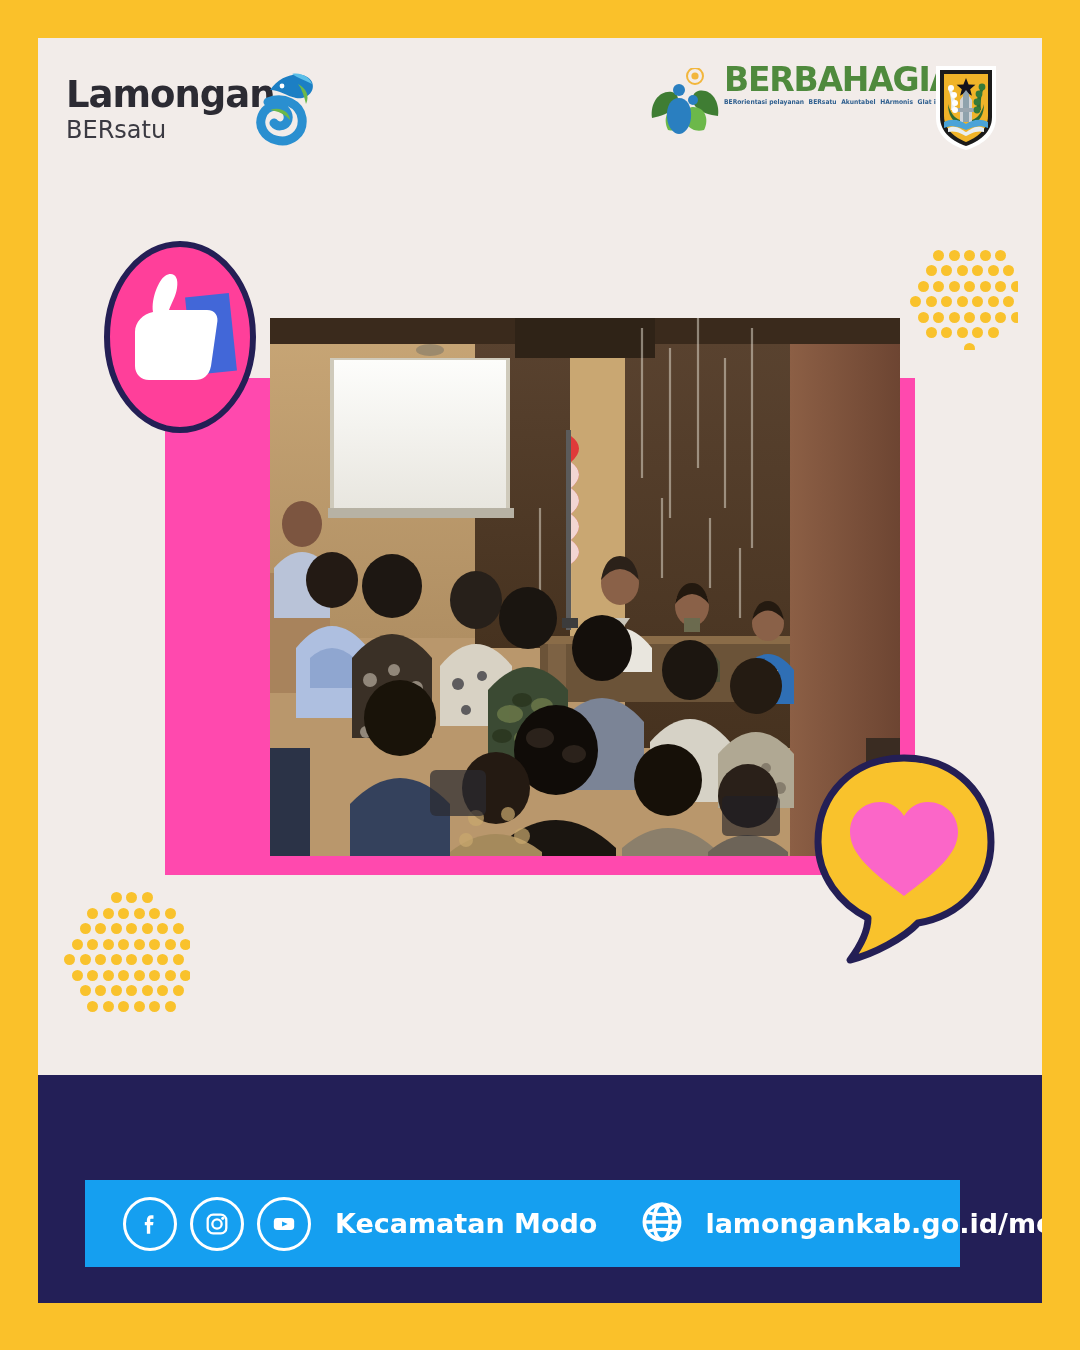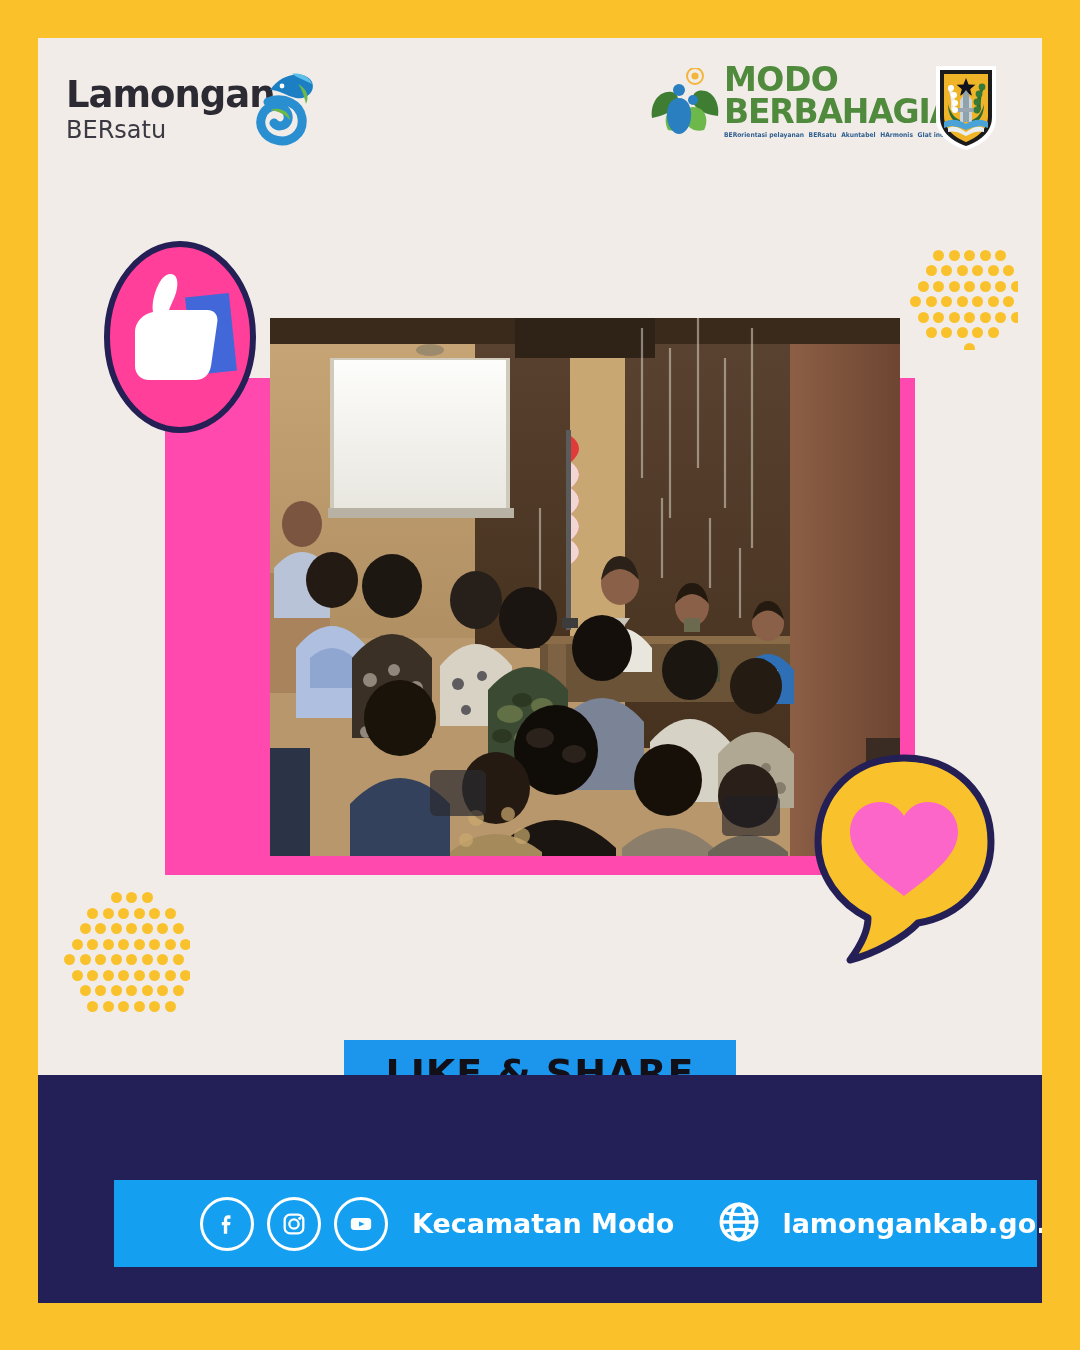--- a/index.html
+++ b/index.html
@@ -92,22 +92,22 @@
     font-family:"DejaVu Sans",sans-serif;
     font-size:38px;font-weight:700;color:#111018;letter-spacing:1px;
   }
 
   
   .footer{
     position:absolute;left:38px;top:1075px;width:1004px;height:228px;
     background:#231f57;overflow:hidden;
   }
   .footer-bar{
-    position:absolute;left:76px;top:105px;width:875px;height:87px;
-    background:#159ff0;display:flex;align-items:center;padding-left:48px;
+    position:absolute;left:47px;top:105px;width:875px;height:87px;
+    background:#159ff0;display:flex;align-items:center;
   }
   .social-icons{display:flex;align-items:center;gap:13px;margin-left:38px;}
   .ic-circle{
     width:48px;height:48px;border-radius:50%;border:3.5px solid #ffffff;
     display:flex;align-items:center;justify-content:center;flex:0 0 auto;
   }
   .handle{
     font-family:"DejaVu Sans",sans-serif;
     font-size:27px;font-weight:700;color:#ffffff;margin-left:24px;white-space:nowrap;
   }
@@ -149,21 +149,20 @@
         <path d="M20 62 C14 50 20 38 32 38 C40 38 44 46 40 54 C36 61 28 64 20 62 Z" fill="#6cb84a"></path>
         <path d="M56 62 C62 50 56 38 44 39 C37 40 34 47 38 55 C42 62 49 64 56 62 Z" fill="#6cb84a"></path>
         <circle cx="31" cy="22" r="6" fill="#2a7fc0"></circle>
         <path d="M31 30 C23 30 18 38 19 50 C20 60 26 66 31 66 C36 66 42 60 43 50 C44 38 39 30 31 30 Z" fill="#2a7fc0"></path>
         <circle cx="45" cy="32" r="5" fill="#2a7fc0"></circle>
         <circle cx="47" cy="8" r="8" fill="none" stroke="#f2b63c" stroke-width="2"></circle>
         <circle cx="47" cy="8" r="3.6" fill="#f2b63c"></circle>
       </svg>
     </div>
     <div class="modo-words">
-      <div class="modo-l1">MODO</div>
       <div class="modo-l2">BERBAHAGIA</div>
       <div class="modo-tag">
         <span>BERorientasi pelayanan</span>
         <span>BERsatu</span>
         <span>Akuntabel</span>
         <span>HArmonis</span>
         <span>GIat inovatif Amanah</span>
       </div>
     </div>
   </div>
@@ -482,23 +481,20 @@
     </svg>
   </div>
 
   <div class="badge-heart">
     <svg viewBox="0 0 185 215" width="185" height="215">
       <path d="M92 6 C143 6 179 42 179 90 C179 132 148 164 106 171 C92 186 62 202 38 208 C50 192 56 178 56 166 C28 152 6 124 6 90 C6 42 41 6 92 6 Z" fill="#f9c22c" stroke="#241f55" stroke-width="7" stroke-linejoin="round"></path>
       <path d="M92 144 C60 120 38 102 38 80 C38 62 52 50 68 50 C79 50 87 56 92 64 C97 56 105 50 116 50 C132 50 146 62 146 80 C146 102 124 120 92 144 Z" fill="#fb66c8"></path>
     </svg>
   </div>
 
-  <div class="banner">
-    <span class="banner-text">LIKE &amp; SHARE</span>
-  </div>
 
   <div class="footer">
     <div class="footer-bar">
 
       <div class="social-icons">
         <span class="ic-circle">
           <svg viewBox="0 0 24 24" width="26" height="26">
             <path d="M15.2 7.2h-2.1c-.5 0-.9.4-.9.9v2h3l-.4 3h-2.6v8H9.1v-8H7.2v-3h1.9V8.4C9.1 5.9 10.7 4 13.2 4h2z" fill="#ffffff"></path>
           </svg>
         </span>

